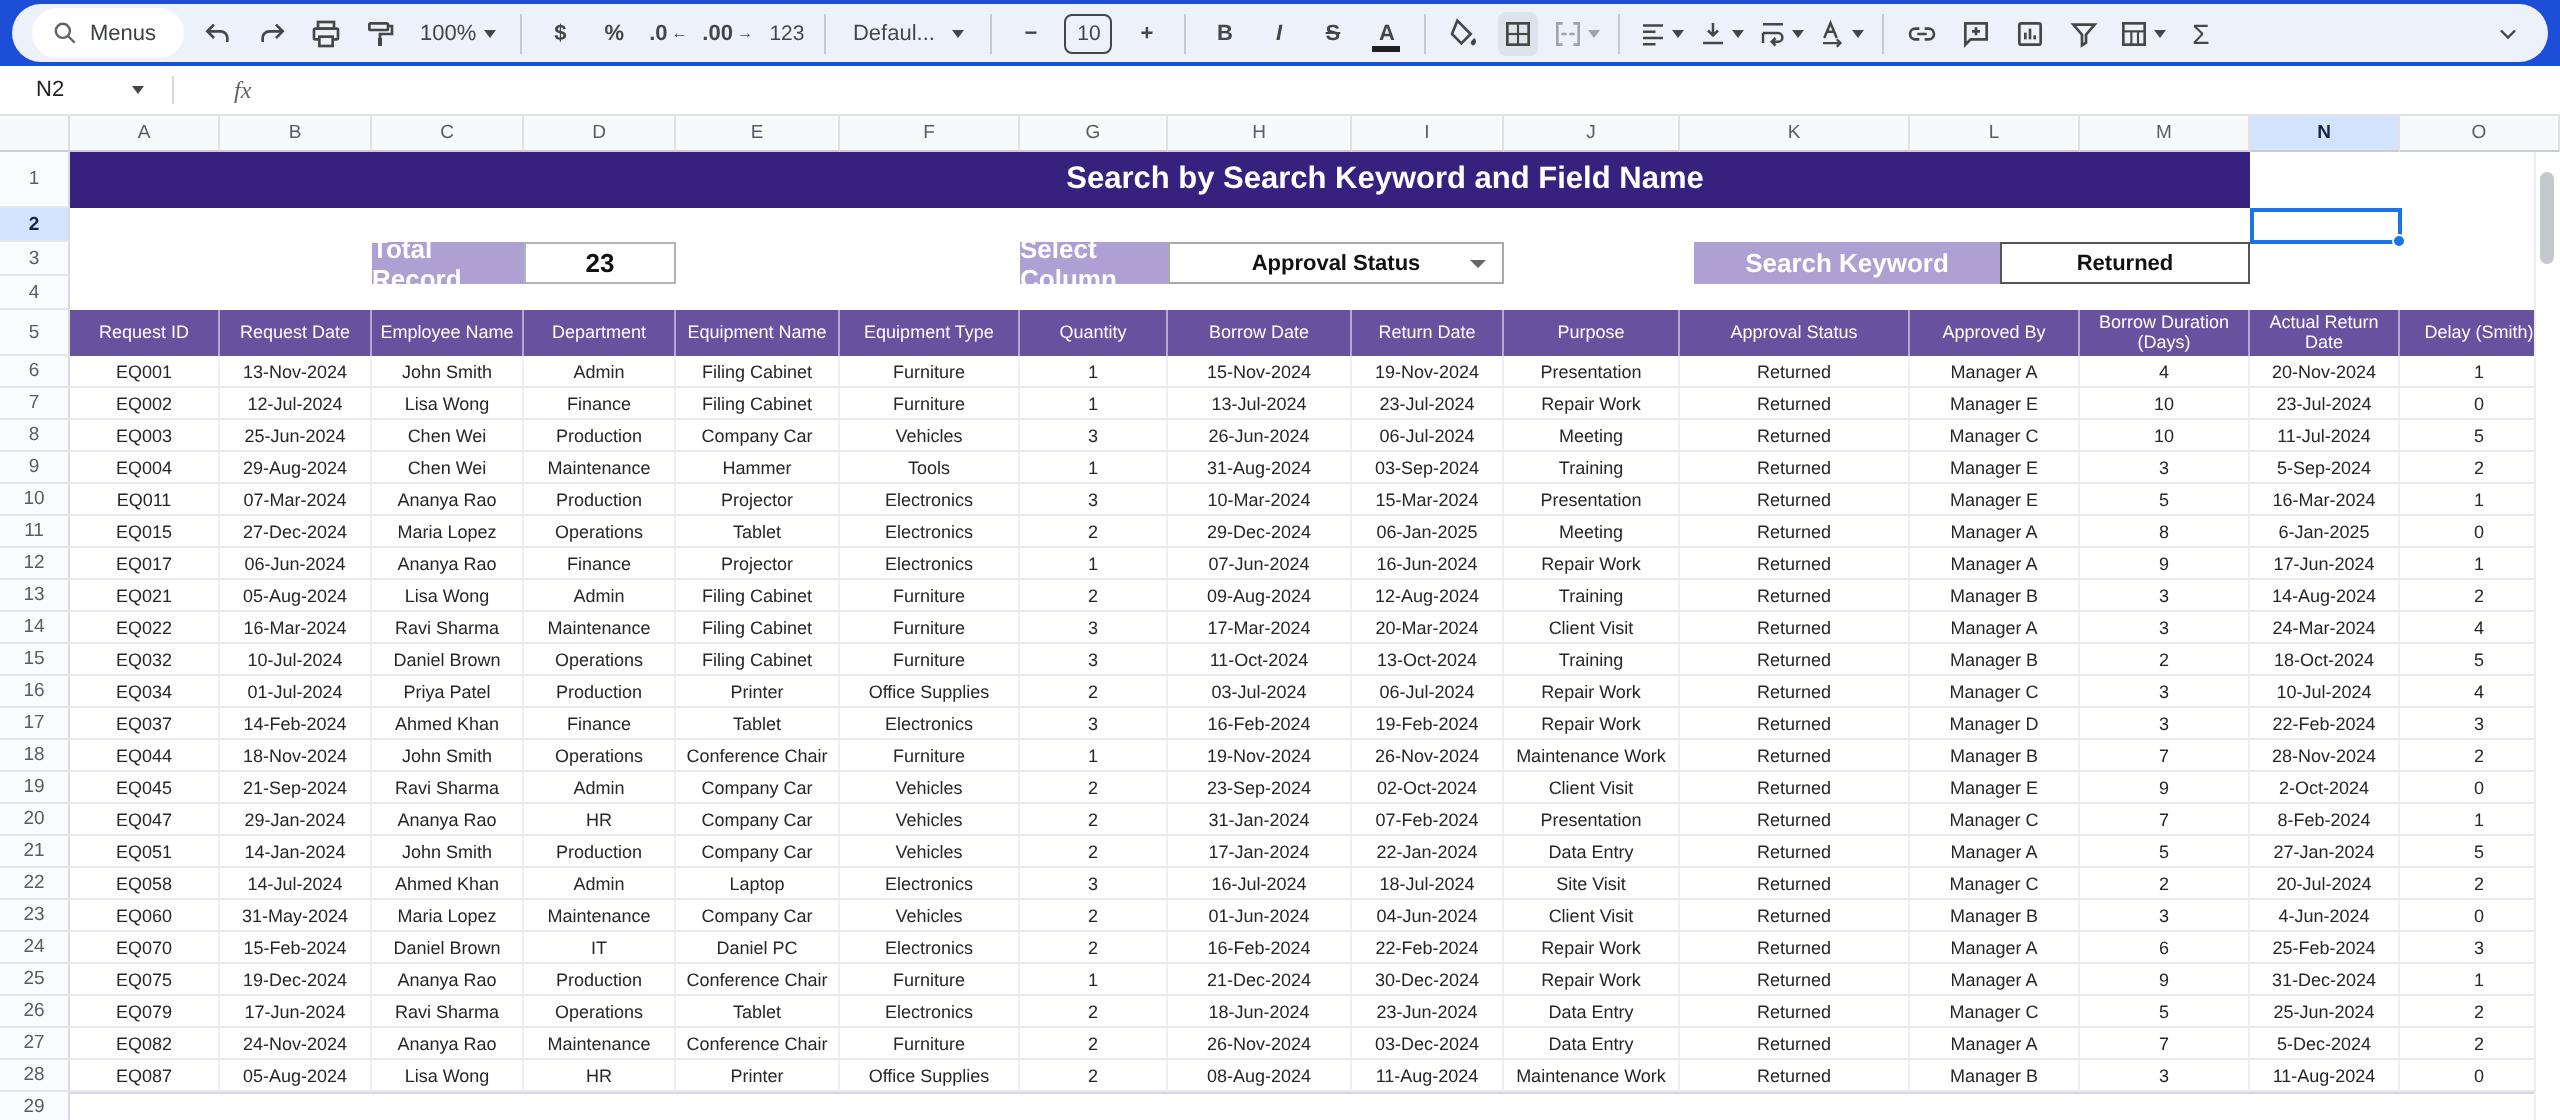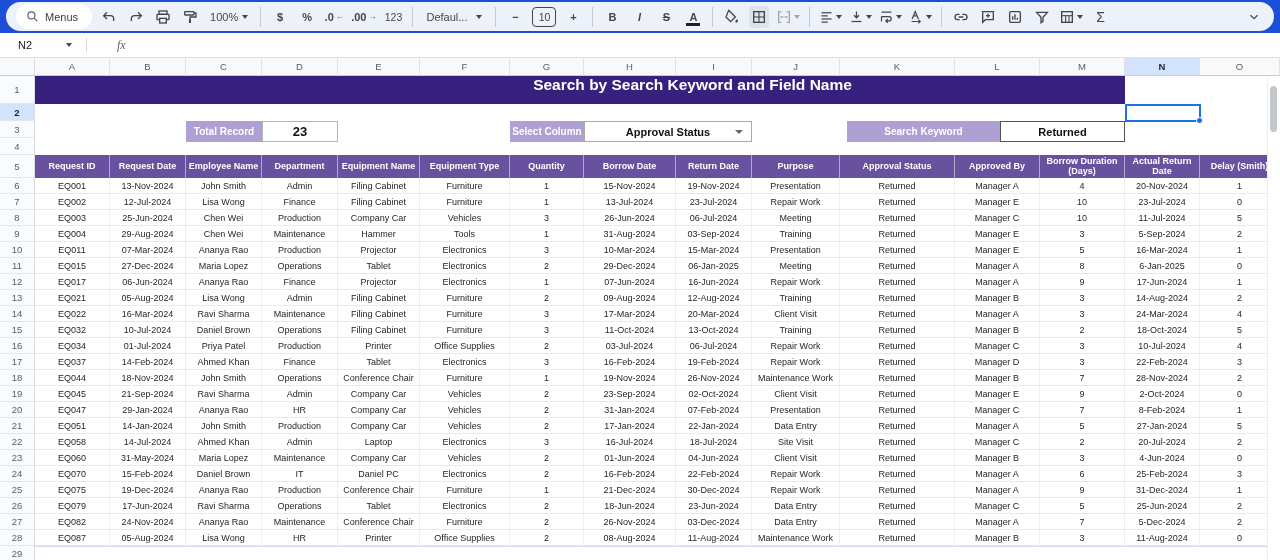--- a/index.html
+++ b/index.html
@@ -51,33 +51,33 @@
     display:flex; align-items:center; justify-content:center; font-size:9.5px; color:#575d66; cursor:pointer; }
   .col-head.sel { background:#d3e3fd; color:#18233d; font-weight:bold; }
 
   .row-gutter { position:absolute; left:0; top:18px; width:35px; }
   .row-num { width:35px; background:#fafbfc; border-right:1px solid #d9dce0; border-bottom:1px solid #e4e6e9;
     display:flex; align-items:center; justify-content:center; font-size:9.5px; color:#575d66; cursor:pointer; }
   .row-num.sel { background:#d3e3fd; color:#18233d; font-weight:bold; }
 
   .canvas { position:absolute; left:35px; top:18px; width:1245px; height:484px; background:#fff; overflow:hidden; }
 
-  .banner { position:absolute; left:0; top:0; width:1090px; height:28px; display:flex; align-items:flex-start;
+  .banner { position:absolute; left:0; top:0; width:1090px; height:28px; display:flex; align-items:center;
     justify-content:center; padding-left:225px; color:#fff; font-size:15.5px; font-weight:bold; }
 
   .chip { position:absolute; top:45px; height:21px; display:flex; align-items:center; justify-content:center;
-    color:#fff; font-size:10px; font-weight:bold; }
+    color:#fff; font-size:13px; font-weight:bold; }
   .valcell { position:absolute; top:45px; height:21px; background:#fff; display:flex; align-items:center;
     justify-content:center; font-weight:bold; color:#111; }
   .dd-arrow { width:0; height:0; border-left:4px solid transparent; border-right:4px solid transparent;
     border-top:4.5px solid #666; position:absolute; right:8px; top:8px; }
 
   .table-head { position:absolute; left:0; top:79px; width:1245px; height:23px; display:grid;
     grid-template-columns:var(--cols); }
-  .th-cell { color:#fff; font-size:9px; font-weight:bold; display:flex; align-items:center; justify-content:center;
+  .th-cell { color:#fff; font-size:9px; font-weight:normal; display:flex; align-items:center; justify-content:center;
     text-align:center; line-height:9.5px; border-right:1px solid rgba(255,255,255,.5); padding:0 1px; cursor:pointer; }
 
   .table-body { position:absolute; left:0; top:102px; width:1245px; display:grid;
     grid-template-columns:var(--cols); grid-auto-rows:16px; border-bottom:1px solid #d9d6e8; }
   .td-cell { font-size:9px; color:#26262a; display:flex; align-items:center; justify-content:center;
     border-right:1px solid #efeef5; border-bottom:1px solid #e9e8f1; overflow:hidden; white-space:nowrap; cursor:pointer; }
 
   .selection { position:absolute; left:1090px; top:28px; width:76px; height:18px;
     border:2px solid #1a73e8; background:transparent; }
   .fill-handle { position:absolute; right:-4px; bottom:-4px; width:7px; height:7px; border-radius:50%;

